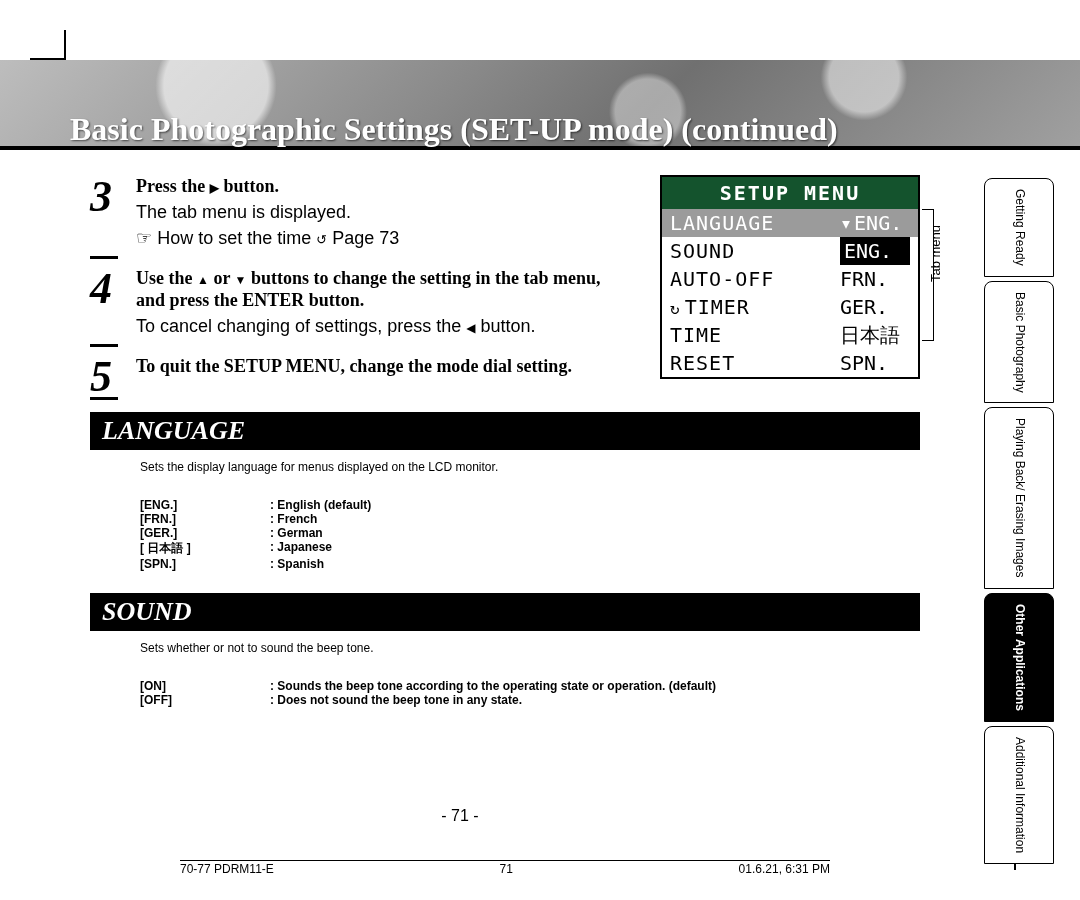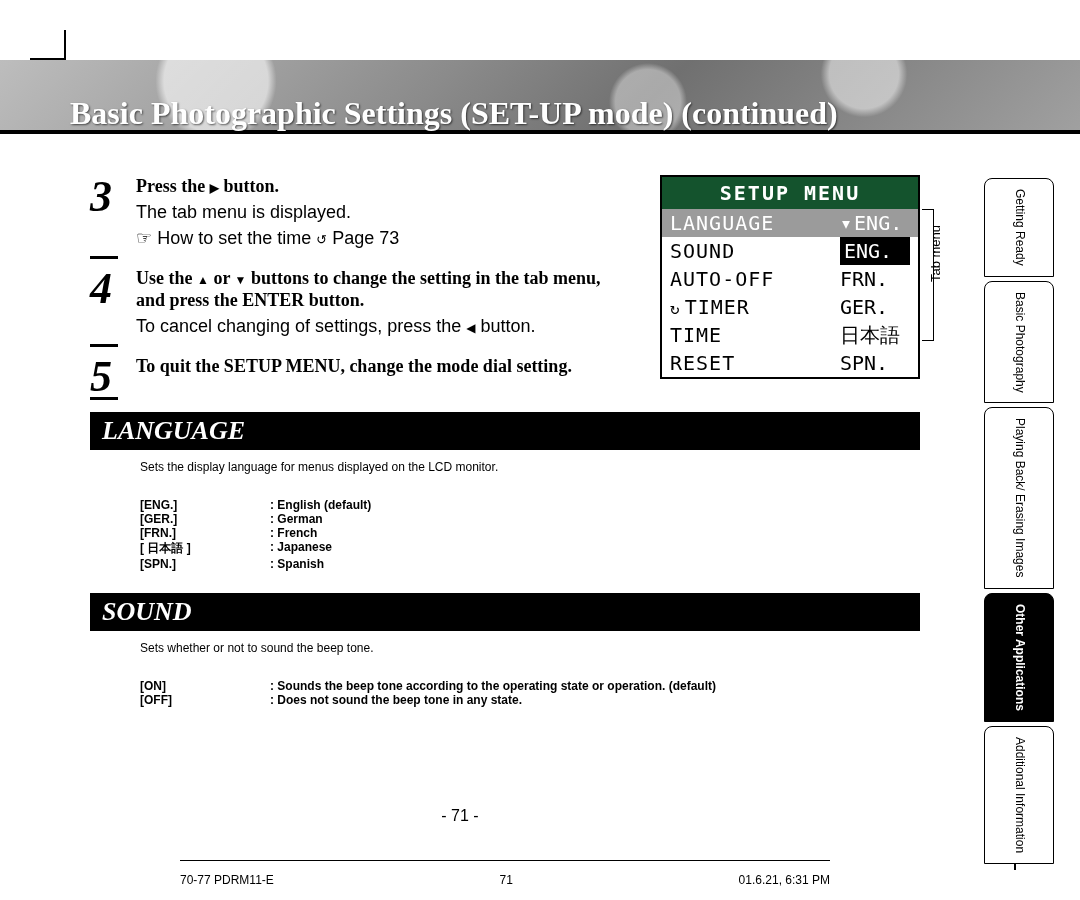--- a/index.html
+++ b/index.html
@@ -14,21 +14,21 @@
     height: 900px;
     position: relative;
     overflow: hidden;
   }
   .crop-tl { position:absolute; left:30px; top:30px; width:36px; height:30px; border-right:2px solid #000; border-bottom:2px solid #000; }
   .crop-br { position:absolute; right:30px; bottom:30px; width:36px; height:30px; border-left:2px solid #000; border-top:2px solid #000; }
 
   .topbar {
     position: absolute;
     left: 0; right: 0; top: 60px;
-    height: 74px;
+    height: 90px;
     background:
       radial-gradient(circle at 20% 30%, rgba(255,255,255,0.6) 0 6%, transparent 7%),
       radial-gradient(circle at 60% 60%, rgba(255,255,255,0.4) 0 5%, transparent 6%),
       radial-gradient(circle at 80% 20%, rgba(255,255,255,0.5) 0 4%, transparent 5%),
       linear-gradient(135deg, #bdbdbd 0%, #8b8b8b 40%, #707070 60%, #a0a0a0 100%);
     border-bottom: 4px solid #000;
   }
   .page-title {
     position:absolute;
     left:70px; right:120px; bottom:-2px;
@@ -134,21 +134,21 @@
   .sound-table .code { min-width:130px; }
 
   .page-num {
     position:absolute; left:0; right:120px; top:632px;
     text-align:center; font-size:16px;
   }
   .footer {
     position:absolute; left:90px; right:120px; top:685px;
     border-top:1px solid #000;
     display:flex; justify-content:space-between;
-    font-size:12px; padding-top:12px;
+    font-size:12px; padding-top:1px;
   }
 
   .tri-r::before { content:"▶"; font-size:12px; }
   .tri-u::before { content:"▲"; font-size:12px; }
   .tri-d::before { content:"▼"; font-size:12px; }
   .tri-l::before { content:"◀"; font-size:12px; }
   .hand::before { content:"☞"; }
   .cycle::before { content:"↻"; font-size:13px; display:inline-block; transform:scaleX(-1); }
 </style>
 </head>
@@ -241,26 +241,26 @@
 
   <div class="section-title">LANGUAGE</div>
   <div class="section-body">
     <div>Sets the display language for menus displayed on the LCD monitor.</div>
     <div class="lang-table" id="lang-table">
         <div>
           <span class="code">[ENG.]</span>
           <span>: English (default)</span>
         </div>
         <div>
+          <span class="code">[FRN.]</span>
+          <span>: French</span>
+        </div>
+        <div>
           <span class="code">[GER.]</span>
           <span>: German</span>
-        </div>
-        <div>
-          <span class="code">[FRN.]</span>
-          <span>: French</span>
         </div>
         <div>
           <span class="code">[ 日本語 ]</span>
           <span>: Japanese</span>
         </div>
         <div>
           <span class="code">[SPN.]</span>
           <span>: Spanish</span>
         </div>
       </div>

